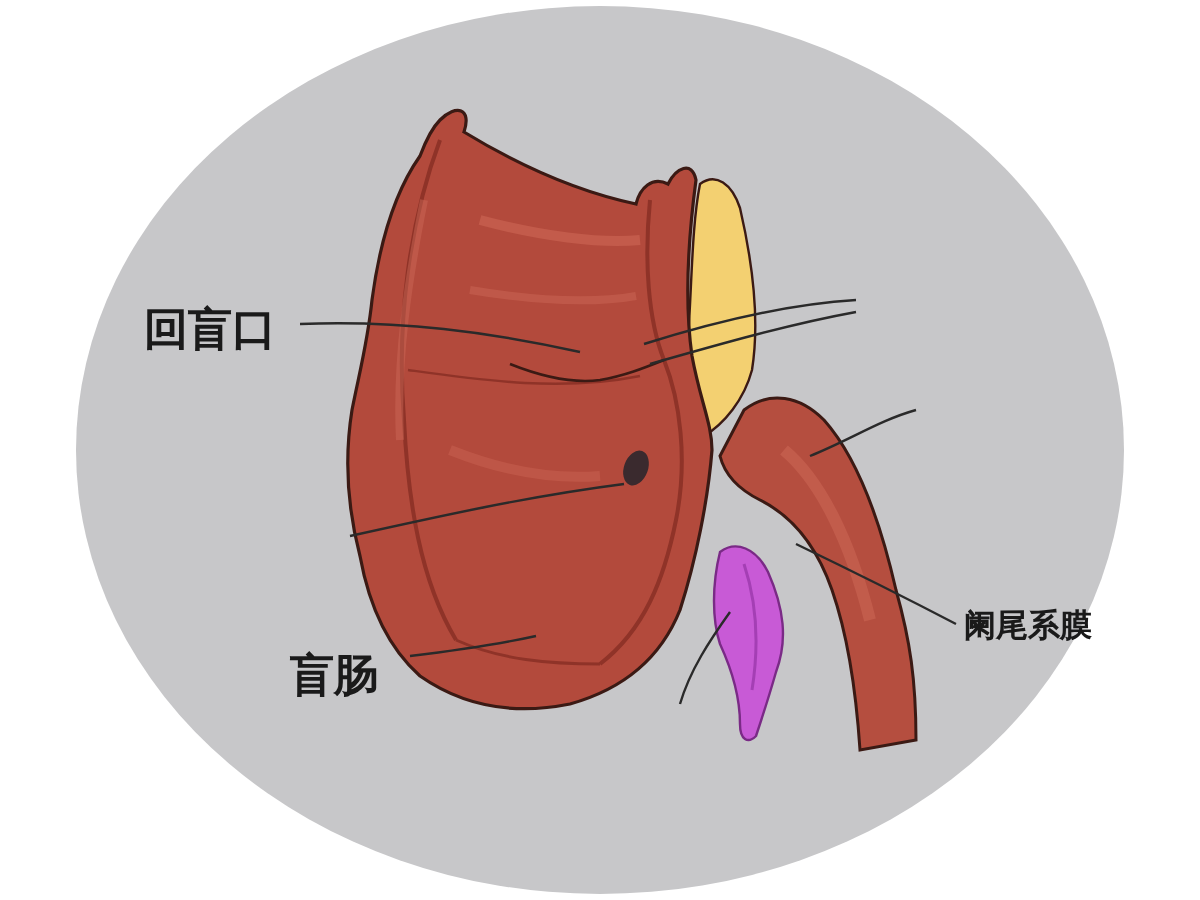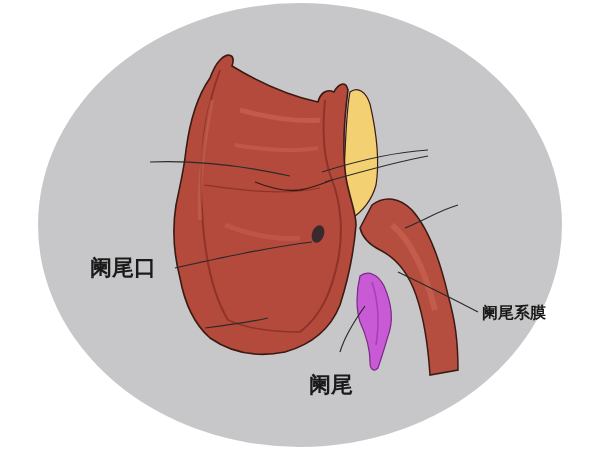--- a/index.html
+++ b/index.html
@@ -53,16 +53,16 @@
       <path d="M428,150 C395,152 360,160 322,172"></path>
       <path d="M428,156 C395,162 360,172 325,182"></path>
       <path d="M458,205 C440,210 425,220 405,228"></path>
       <path d="M175,268 C220,258 265,248 312,242"></path>
       <path d="M205,328 C230,325 250,322 268,318"></path>
       <path d="M478,312 C455,300 425,285 398,272"></path>
       <path d="M340,352 C345,335 355,320 365,306"></path>
     </g>
   </svg>
 
-  <div class="label lg" style="left:90px;top:253px;">阑尾口</div>
+  <div class="label lg" style="left:72px;top:150px;">回盲口</div>
+  <div class="label lg" style="left:145px;top:323px;">盲肠</div>
   <div class="label sm" style="left:482px;top:303px;">阑尾系膜</div>
-  <div class="label lg" style="left:309px;top:370px;">阑尾</div>
 </div>
 
 </body></html>

